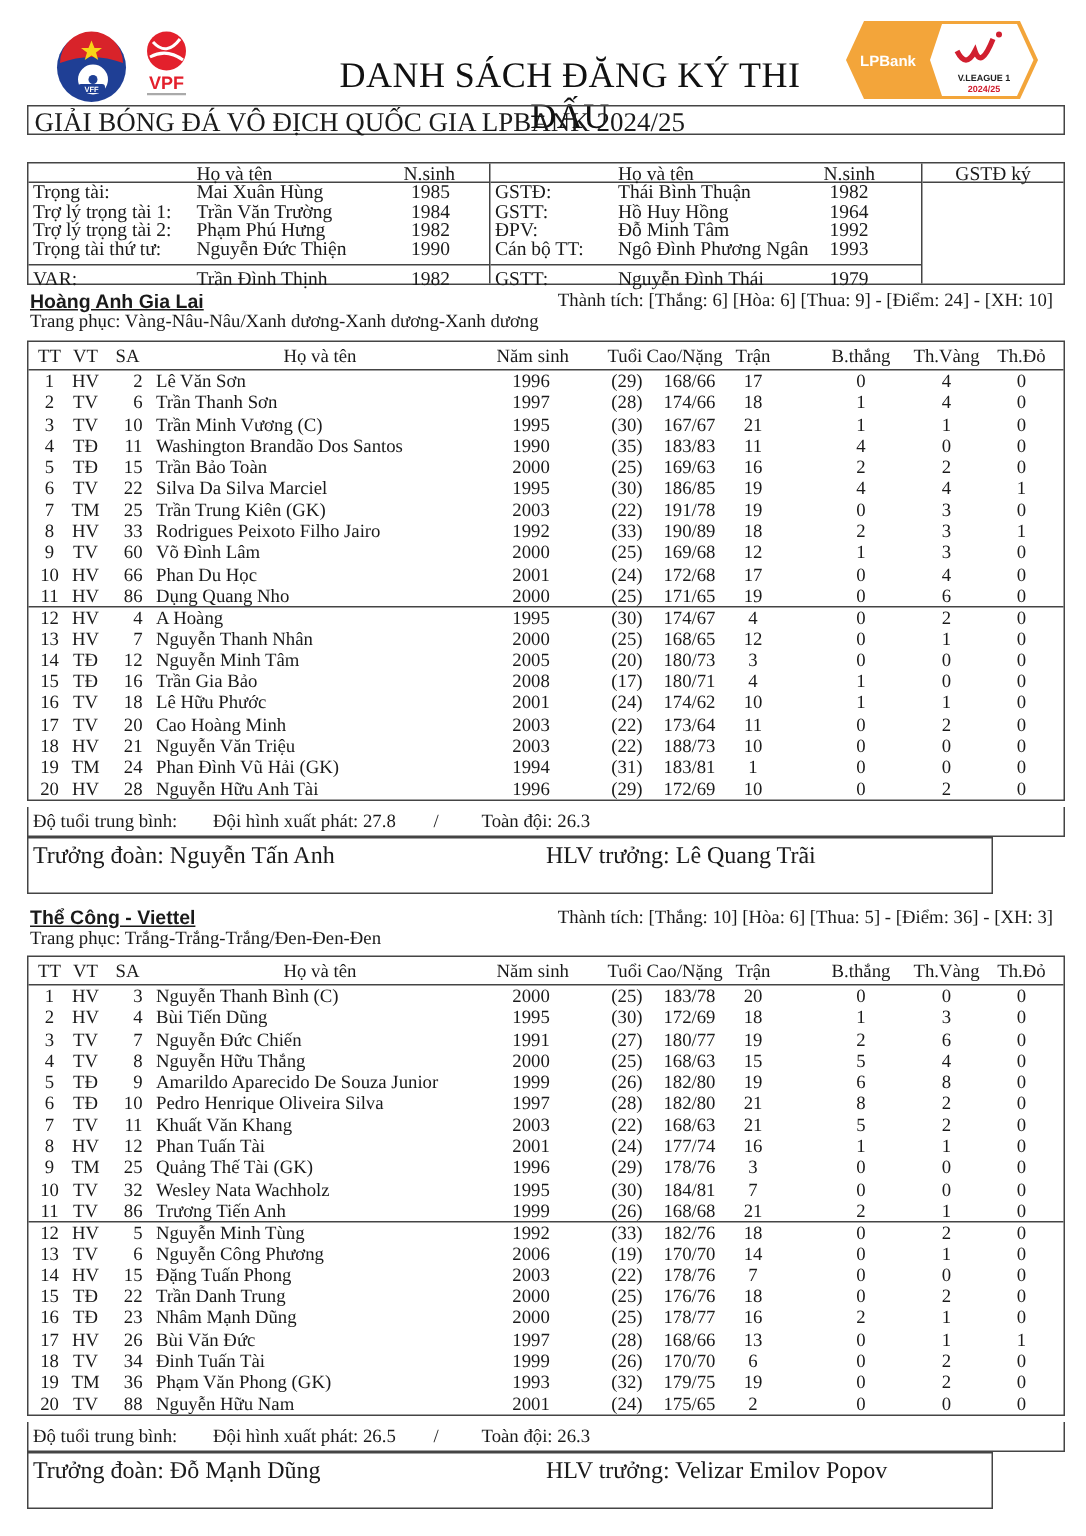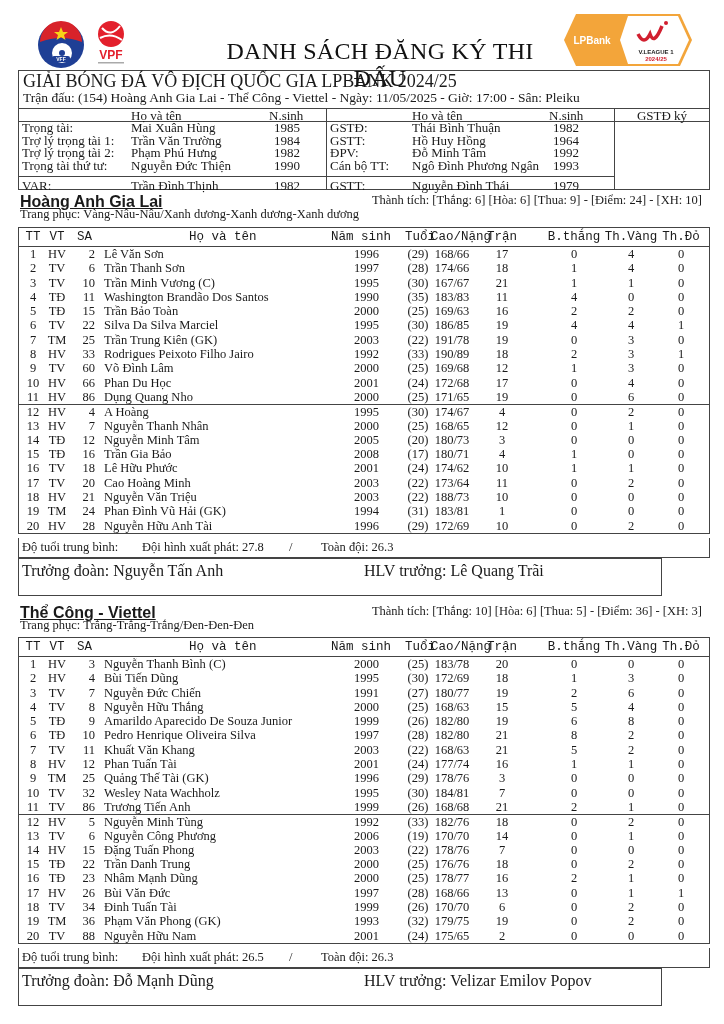--- a/index.html
+++ b/index.html
@@ -26,39 +26,39 @@
   .off-var { height: 18px; line-height: 18px; border-top: 1.5px solid #444; position: relative; margin-top: 4px; }
   .off-label { position: absolute; left: 3px; }
   .off-name { position: absolute; }
   .off-year { position: absolute; }
   .off-left .off-name { left: 112px; }
   .off-left .off-year { left: 255px; }
   .off-right .off-name { left: 85px; }
   .off-right .off-year { left: 226px; }
   .off-sign .off-hdr { text-align: center; }
 
-  .team-title { position: absolute; left: 20px; font-family: "Liberation Sans", sans-serif; font-weight: bold; font-size: 16px; text-decoration: underline; }
+  .team-title { position: absolute; left: 20px; font-family: "Liberation Sans", sans-serif; font-weight: bold; font-size: 13px; text-decoration: underline; }
   .team-record { position: absolute; right: 22px; font-size: 12.5px; }
   .team-kit { position: absolute; left: 20px; font-size: 12.5px; }
 
   .roster { position: absolute; left: 18px; width: 692px; border: 1.5px solid #444; font-size: 12.5px; }
-  .r-hdr { height: 19px; line-height: 19px; border-bottom: 1.5px solid #444; position: relative; font-family: Liberation Mono, monospace; }
+  .r-hdr { height: 19px; line-height: 19px; border-bottom: 1.5px solid #444; position: relative; }
   .r-row { height: 14.3px; line-height: 14.3px; position: relative; }
   .r-divider { border-top: 1.5px solid #444; }
   .c { position: absolute; top: 0; white-space: nowrap; }
   .c-tt { left: 4px; width: 20px; text-align: center; }
   .c-vt { left: 24px; width: 28px; text-align: center; }
   .c-sa { left: 54px; width: 22px; text-align: right; }
   .c-name { left: 85px; }
   .c-hdr-name { left: 170px; }
-  .c-year { left: 310px; width: 50px; text-align: right; }
+  .c-year { left: 310px; width: 50px; text-align: center; }
   .c-hdr-year { left: 312px; }
   .c-age { left: 386px; width: 26px; text-align: center; }
   .c-hdr-age { left: 386px; }
-  .c-hw { left: 408px; width: 50px; text-align: center; }
+  .c-hw { left: 408px; width: 50px; text-align: right; }
   .c-match { left: 463px; width: 40px; text-align: center; }
   .c-goals { left: 525px; width: 60px; text-align: center; }
   .c-yellow { left: 584px; width: 56px; text-align: center; }
   .c-red { left: 634px; width: 56px; text-align: center; }
 
   .avg-box { position: absolute; left: 18px; width: 692px; height: 20px; border: 1.5px solid #444; border-top: none; font-size: 12.5px; line-height: 18px; }
   .avg-box span { position: absolute; }
   .mgr-box { position: absolute; left: 18px; width: 644px; height: 38px; border: 1.5px solid #444; border-top: 1.5px solid #444; font-size: 16px; }
   .mgr-box span { position: absolute; top: 3px; }
 </style>
@@ -89,21 +89,20 @@
     <text x="30" y="32" font-size="10" fill="#ffffff" text-anchor="middle" font-family="Liberation Sans, sans-serif" font-weight="bold">LPBank</text>
     <path d="M76 22 Q82 34 88 22 Q92 34 100 14" stroke="#d11f2f" stroke-width="3.5" fill="none"></path>
     <circle cx="104" cy="11" r="2" fill="#d11f2f"></circle>
     <text x="94" y="42" font-size="6" fill="#222" text-anchor="middle" font-family="Liberation Sans, sans-serif" font-weight="bold">V.LEAGUE 1</text>
     <text x="94" y="49" font-size="6" fill="#d11f2f" text-anchor="middle" font-family="Liberation Sans, sans-serif" font-weight="bold">2024/25</text>
   </svg>
 </div>
 
 <div class="info-box">
   <div class="info-line1">GIẢI BÓNG ĐÁ VÔ ĐỊCH QUỐC GIA LPBANK 2024/25</div>
-  <div class="info-line2">Trận đấu: (154) Hoàng Anh Gia Lai - Thể Công - Viettel - Ngày: 11/05/2025 - Giờ: 17:00 - Sân: Pleiku</div>
 </div>
 
 <div class="off-box">
   <div class="off-col off-left">
     <div class="off-hdr">
       <span class="off-name" style="left:112px">Họ và tên</span>
       <span class="off-year" style="left:250px">N.sinh</span>
     </div>
     <div class="off-row">
         <span class="off-label">Trọng tài:</span>

